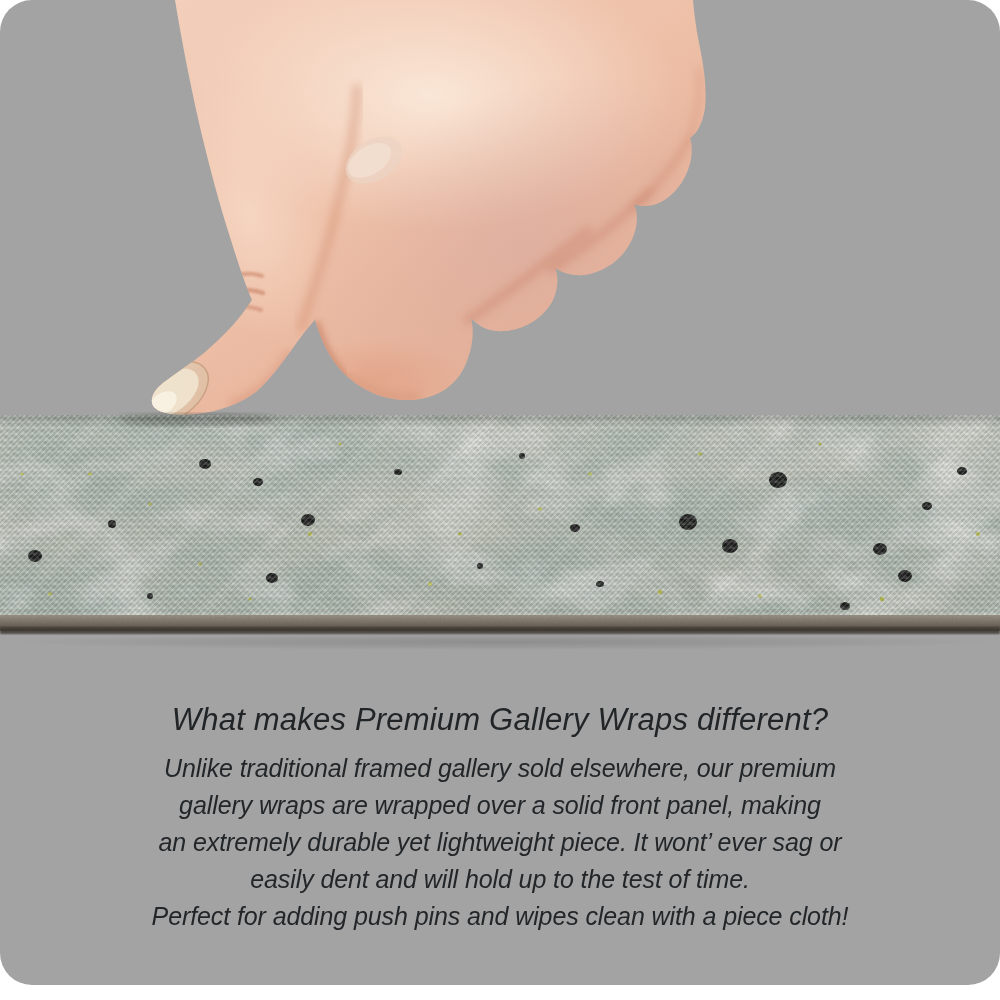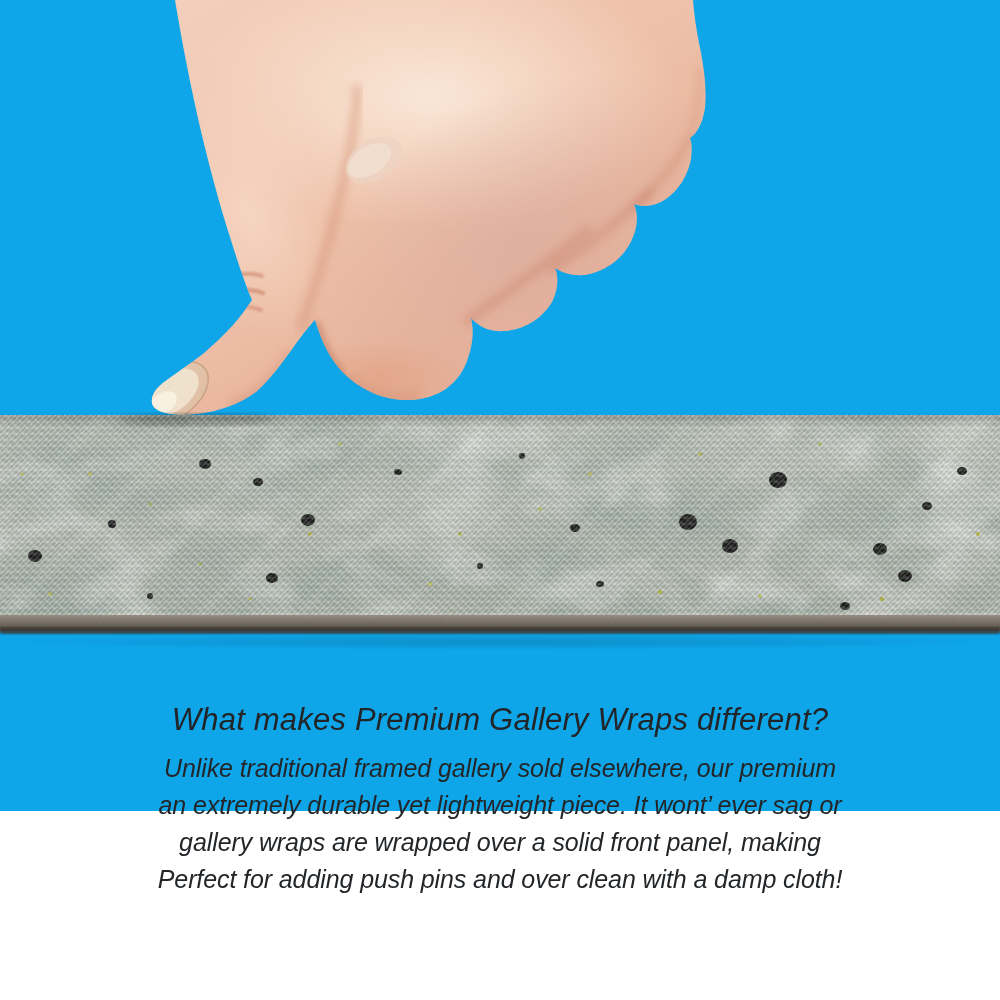--- a/index.html
+++ b/index.html
@@ -1,18 +1,18 @@
 <!DOCTYPE html>
 <html><head>
 <meta charset="utf-8">
 <style>
   html,body{margin:0;padding:0;background:#ffffff;}
   body{width:1000px;height:1000px;overflow:hidden;}
-  .stage{position:relative;width:1000px;height:811px;background:#0ea5e9;
-         font-family:"Liberation Sans",sans-serif;}
+  .stage{position:relative;width:1000px;height:985px;background:#a3a3a3;
+         font-family:"Liberation Sans",sans-serif;border-radius:32px;}
   .hand{position:absolute;left:0;top:0;width:1000px;height:418px;}
   .hand svg{display:block;}
   .strip{position:absolute;left:0;top:412px;width:1000px;height:245px;}
   .strip svg{display:block;position:absolute;left:0;top:0;}
   .weave{position:absolute;left:0;top:3px;width:1000px;height:200px;
     background-image:
       repeating-linear-gradient(135deg, rgba(255,255,255,0.13) 0 1.5px, rgba(55,65,55,0.08) 1.5px 3.5px),
       repeating-linear-gradient(45deg, rgba(255,255,255,0.08) 0 2.5px, rgba(55,65,55,0.05) 2.5px 6px),
       repeating-linear-gradient(0deg, rgba(250,250,248,0.10) 0 2px, rgba(20,25,20,0.05) 3px 6px);
   }
@@ -213,18 +213,19 @@
       <rect x="0" y="203" width="1000" height="16" filter="url(#grain)" opacity="0.5"></rect>
       <rect x="0" y="215" width="1000" height="7" fill="#3e3831" filter="url(#bs1)" opacity="0.85"></rect>
       <ellipse cx="500" cy="230" rx="500" ry="8" fill="url(#shadowG)" opacity="0.6"></ellipse>
     </svg>
     <div class="weave"></div>
   </div>
 
   <div class="copy">
     <h2 class="heading">What makes Premium Gallery Wraps different?</h2>
     <p class="line">Unlike traditional framed gallery sold elsewhere, our premium</p>
+    <p class="line">gallery wraps are wrapped over a solid front panel, making</p>
     <p class="line">an extremely durable yet lightweight piece. It wont’ ever sag or</p>
-    <p class="line">gallery wraps are wrapped over a solid front panel, making</p>
-    <p class="line">Perfect for adding push pins and over clean with a damp cloth!</p>
+    <p class="line">easily dent and will hold up to the test of time.</p>
+    <p class="line">Perfect for adding push pins and wipes clean with a piece cloth!</p>
   </div>
 
 </div>
 
 </body></html>

